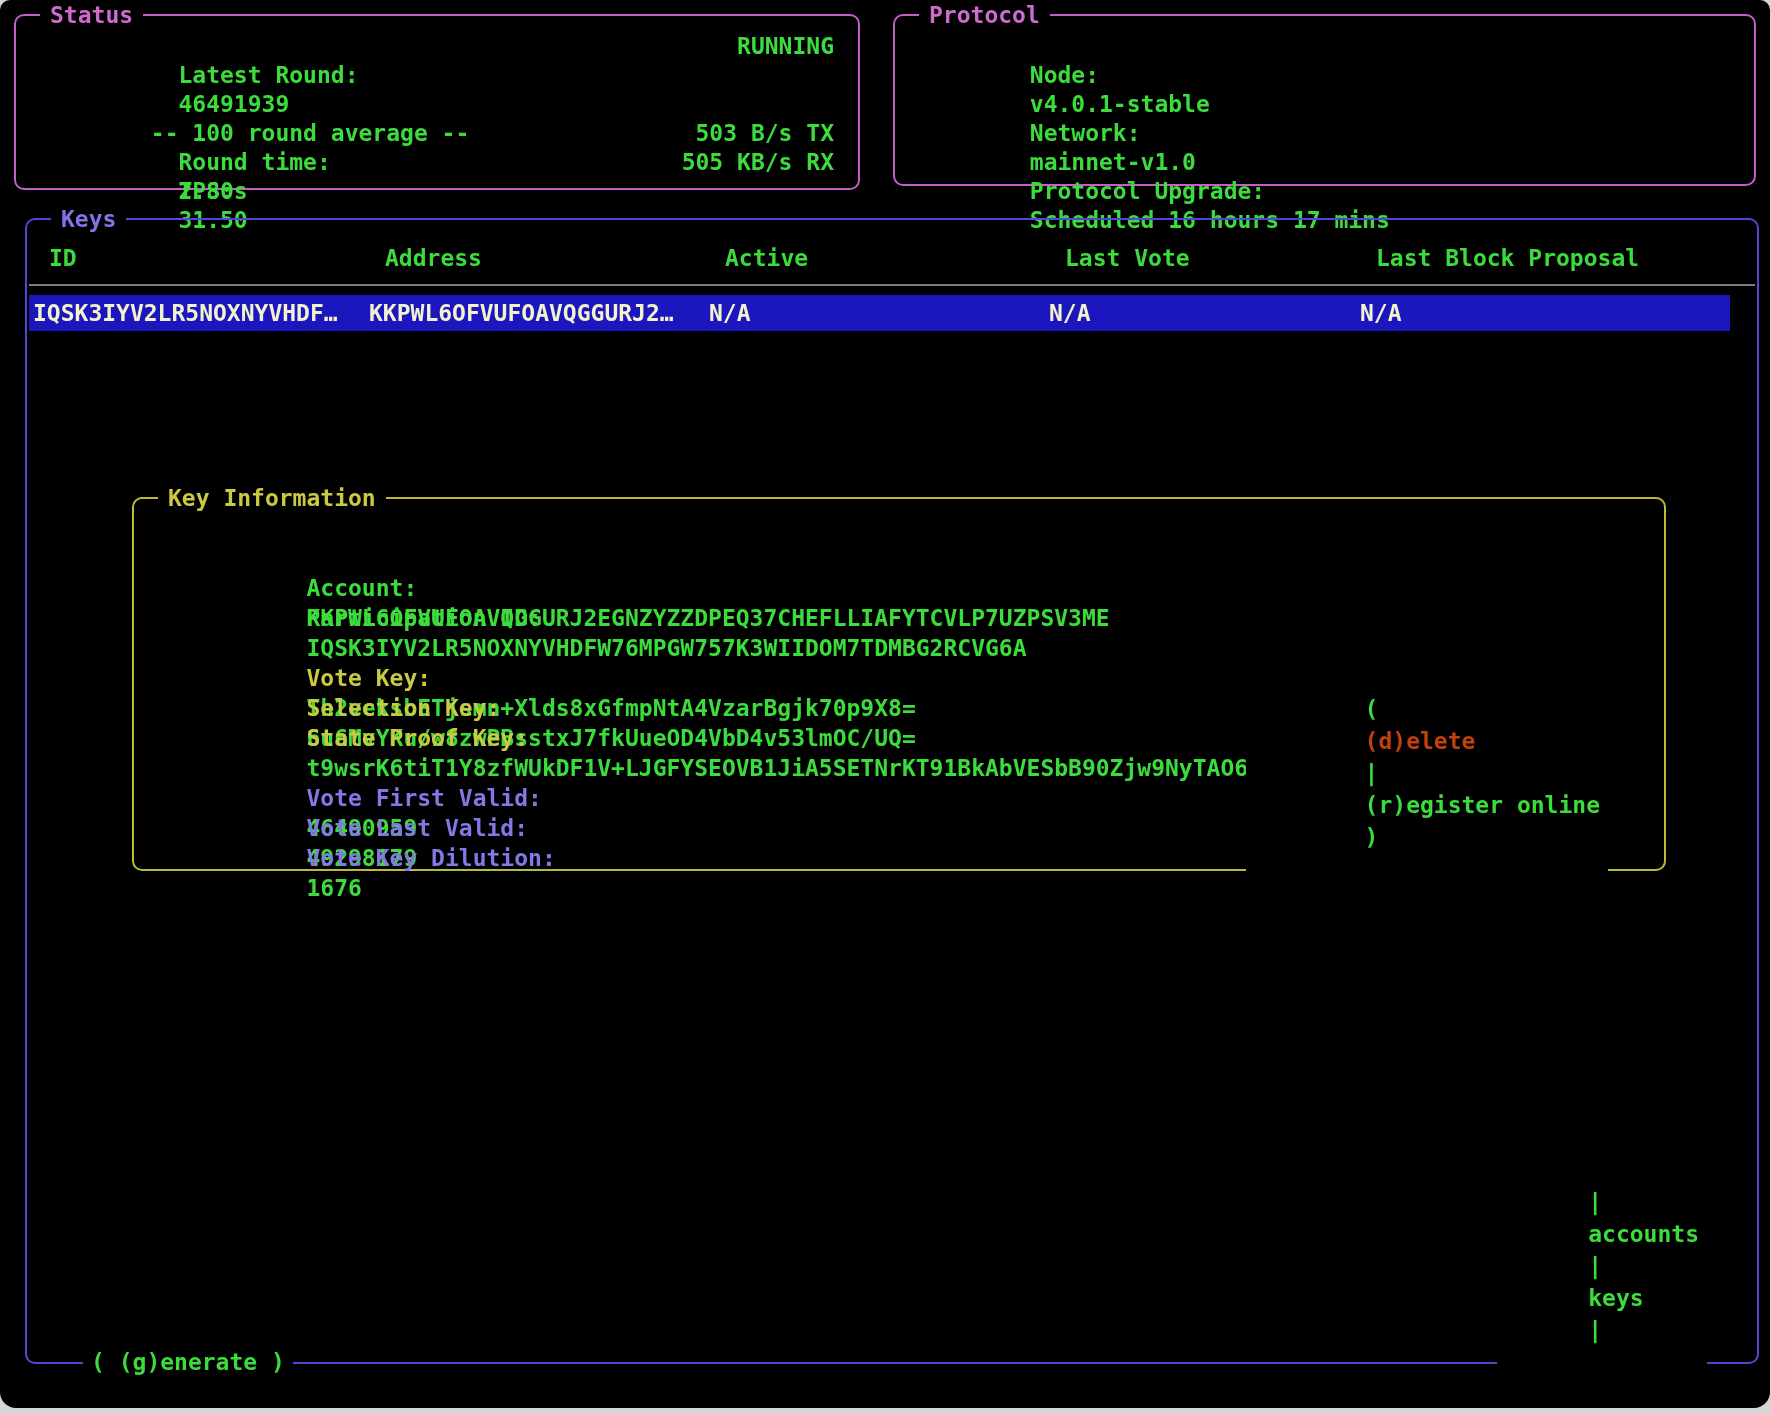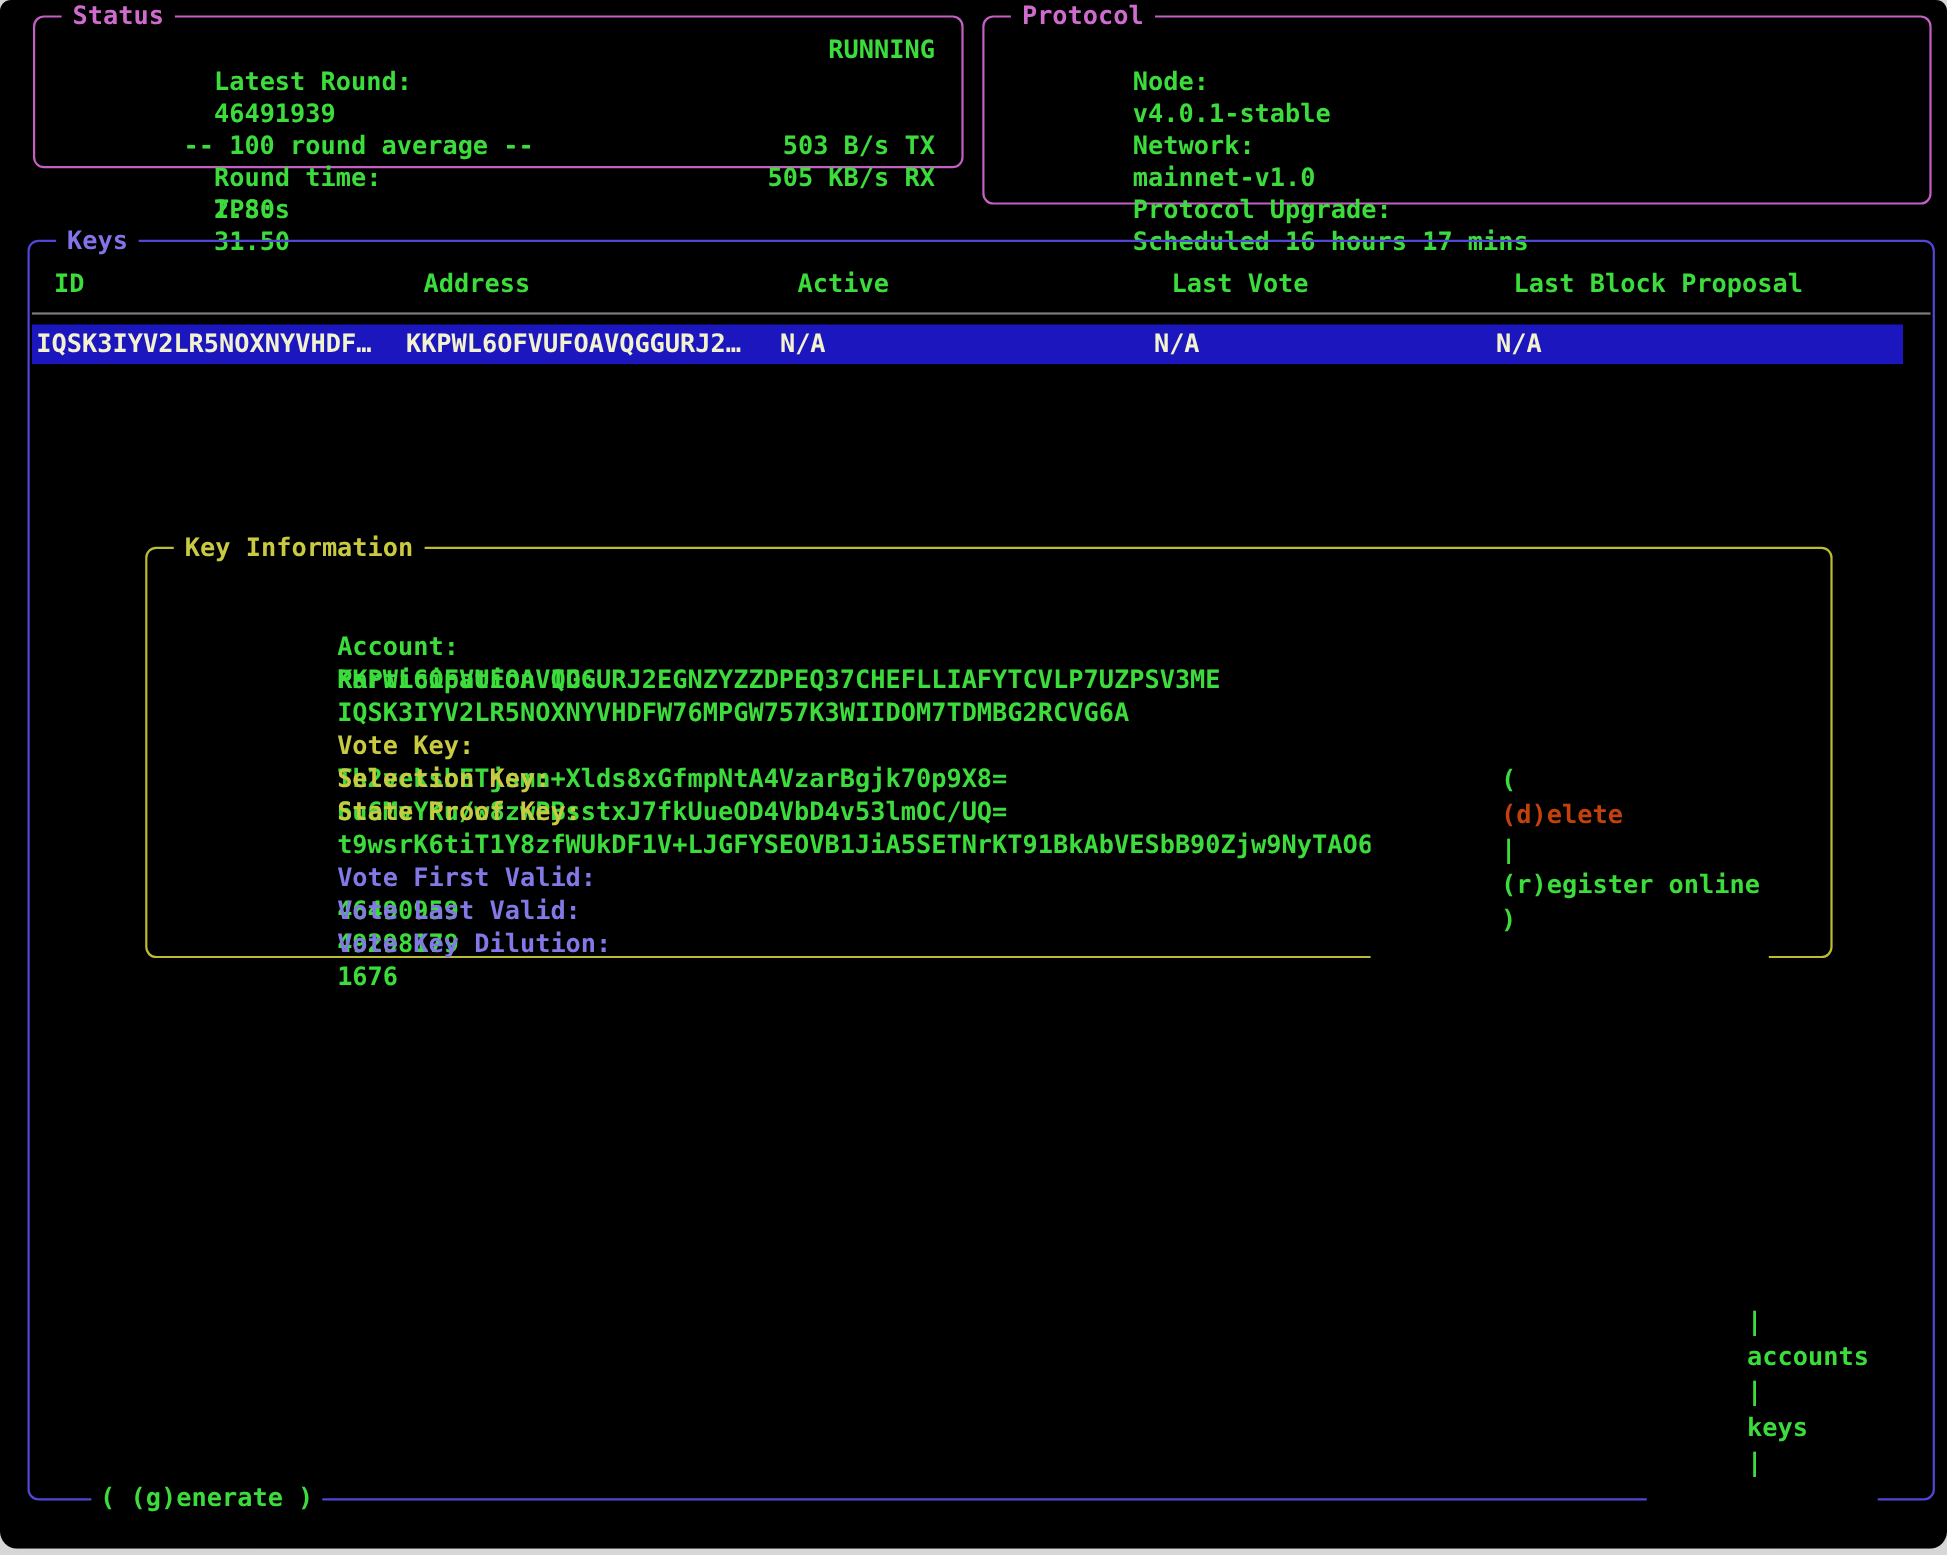--- a/index.html
+++ b/index.html
@@ -19,21 +19,21 @@
     position: absolute; top: -17px; left: 24px;
     background: #000; padding: 0 10px; line-height: 32px; white-space: pre;
   }
   .g   { color: #3cdc3c; }
   .magenta { color: #cf6bcf; }
   .violet  { color: #8273e9; }
   .yellow  { color: #c9c942; }
   .purple  { color: #8278e6; }
   .red     { color: #c2410c; }
 
-  .status   { left: 30px;  top: 14px;  width: 846px;  height: 139px; border-color: #c45fc4; }
+  .status   { left: 14px;  top: 14px;  width: 846px;  height: 176px; border-color: #c45fc4; }
   .protocol { left: 893px; top: 14px;  width: 863px;  height: 172px; border-color: #c45fc4; }
   .keys     { left: 25px;  top: 218px; width: 1734px; height: 1146px; border-color: #5246d6; }
   .keyinfo  { left: 105px; top: 277px; width: 1534px; height: 374px; border-color: #bcbc34; }
 
   .pad  { padding: 16px 24px 0 24px; }
   .line { height: 29px; line-height: 29px; white-space: pre-wrap; }
   .row2 { display: flex; justify-content: space-between; }
 
   .thead, .trow {
     display: grid;

